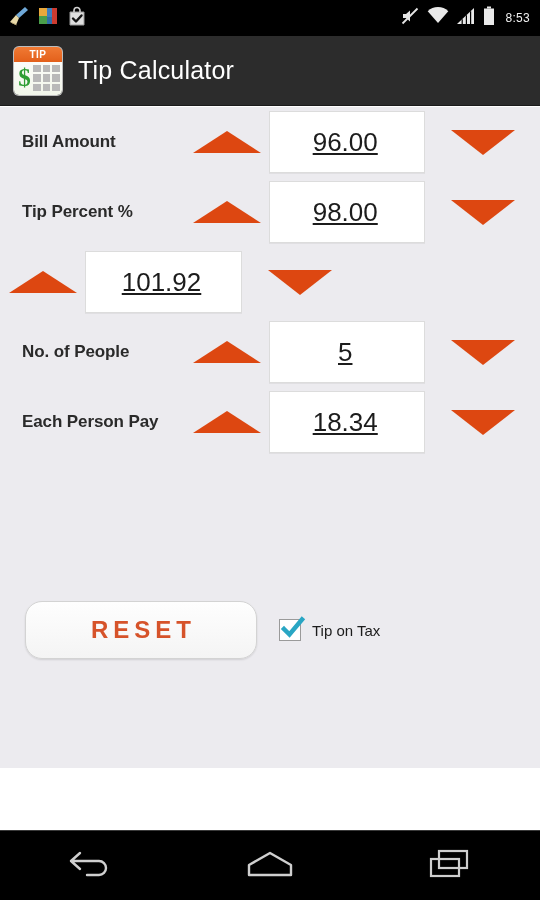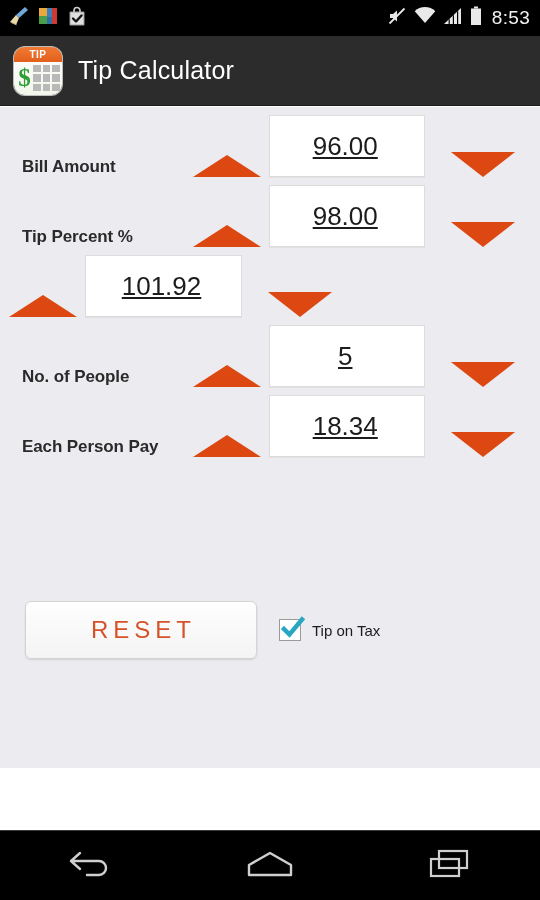--- a/index.html
+++ b/index.html
@@ -36,21 +36,21 @@
     gap: 7px;
   }
   .status-right {
     margin-left: auto;
     display: flex;
     align-items: center;
     gap: 7px;
   }
   .sys-time {
     color: #f2f2f2;
-    font-size: 19px;
+    font-size: 12px;
     letter-spacing: 0.3px;
     margin-left: 3px;
   }
 
   
   #action-bar {
     position: absolute;
     top: 36px; left: 0;
     width: 540px;
     height: 70px;
@@ -58,21 +58,21 @@
     display: flex;
     align-items: center;
     padding-left: 14px;
     box-sizing: border-box;
     border-bottom: 1px solid #1b1b1b;
   }
   #app-icon {
     position: relative;
     width: 48px;
     height: 48px;
-    border-radius: 11px;
+    border-radius: 5px;
     background: linear-gradient(180deg,#ffffff 0%,#f2f6ea 100%);
     overflow: hidden;
     box-shadow: 0 0 0 1px #bdbdbd;
     flex: 0 0 auto;
   }
   #app-icon .tipbar {
     position: absolute;
     top: 0; left: 0;
     width: 100%;
     height: 15px;
@@ -130,21 +130,21 @@
   }
   #rows {
     position: absolute;
     top: 0; left: 0;
     width: 540px;
   }
   .row {
     position: relative;
     height: 70px;
     display: flex;
-    align-items: flex-end;
+    align-items: center;
   }
   .row-label {
     width: 185px;
     padding-left: 22px;
     box-sizing: border-box;
     font-size: 17px;
     font-weight: bold;
     color: #2a2a2a;
     letter-spacing: -0.1px;
   }
@@ -198,27 +198,27 @@
     height: 70px;
     display: flex;
     align-items: center;
   }
   #reset-button {
     margin-left: 25px;
     width: 232px;
     height: 58px;
     background: linear-gradient(180deg,#fefefe 0%,#f4f4f4 100%);
     border: 1px solid #d3d3d3;
-    border-radius: 6px;
+    border-radius: 17px;
     display: flex;
     align-items: center;
     justify-content: center;
     color: #d6532a;
     font-size: 24px;
-    font-weight: normal;
+    font-weight: bold;
     letter-spacing: 5px;
     cursor: pointer;
     box-shadow: 0 1px 2px rgba(0,0,0,0.12);
     box-sizing: border-box;
     text-indent: 5px;
   }
   #tip-on-tax-wrap {
     margin-left: 22px;
     display: flex;
     align-items: center;

